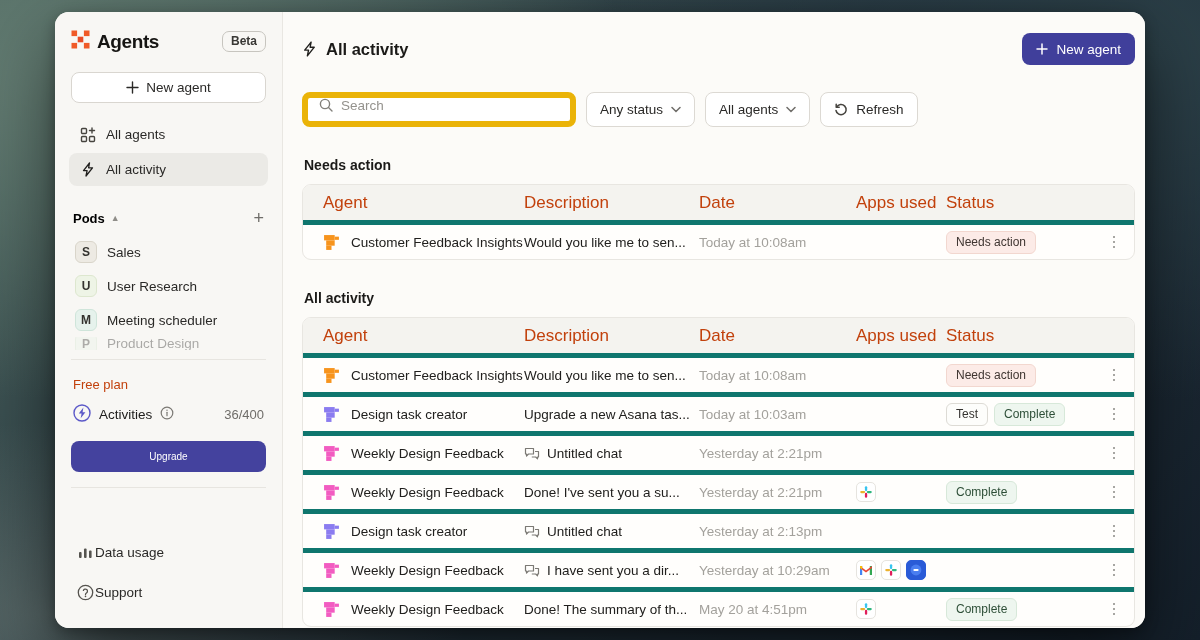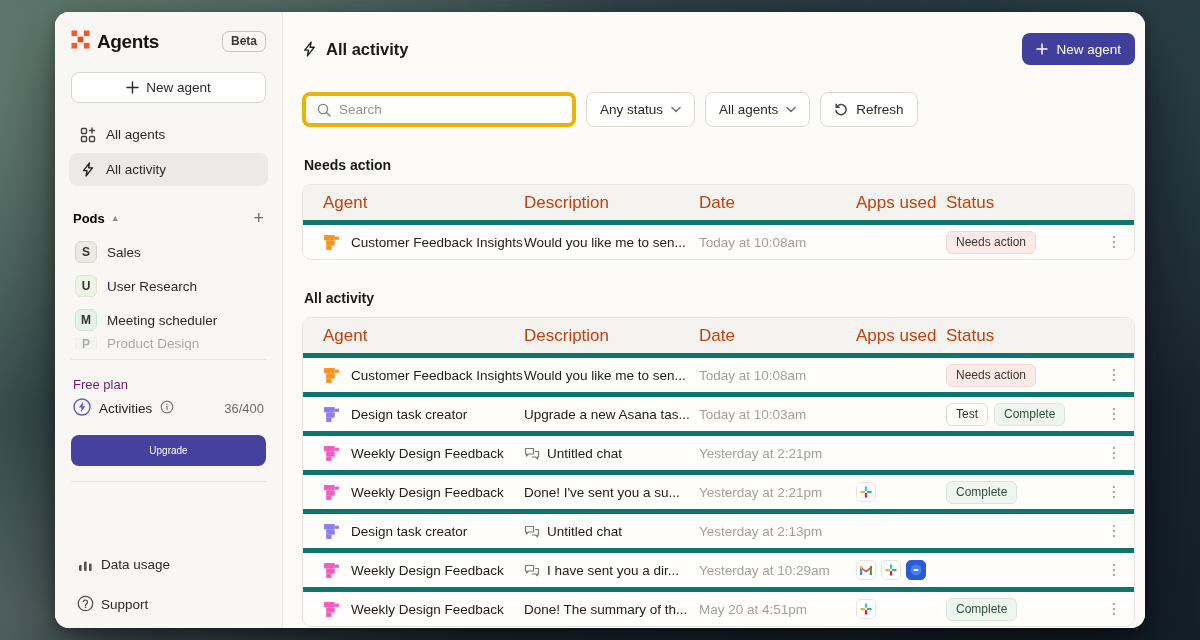--- a/index.html
+++ b/index.html
@@ -36,41 +36,41 @@
   .pods-head { display:flex; align-items:center; margin:22px 4px 8px; }
   .pods-title { font-size:13px; font-weight:700; color:#000000; }
   .pods-caret { margin-left:6px; color:#8f8d88; font-size:9px; }
   .pods-plus { margin-left:auto; color:#6f6d69; font-size:18px; font-weight:400; cursor:pointer; line-height:1; }
   .pod-item { display:flex; align-items:center; gap:10px; height:34px; padding:0 6px;
     font-size:13.5px; color:#2a2927; cursor:pointer; }
   .pod-av { width:22px; height:22px; border-radius:6px; display:flex; align-items:center;
     justify-content:center; font-size:12px; font-weight:600; color:#34332f; border:1px solid; }
   .pod-item.clipped { height:13px; overflow:hidden; opacity:.38; }
   .sb-divider { border:none; border-top:1px solid #e7e5e0; margin:9px 2px; }
-  .plan-label { font-size:13px; color:#701a75; margin:8px 4px 6px; }
+  .plan-label { font-size:13px; color:#c2410c; margin:8px 4px 12px; }
   .activities-row { display:flex; align-items:center; gap:8px; padding:0 4px; font-size:13.5px; }
   .activities-count { margin-left:auto; color:#6f6d69; font-size:13px; }
   .btn-upgrade { display:block; width:calc(100% - 4px); margin:16px 2px 6px; height:31px;
     background:#44429e; color:#fff; border:none; border-radius:8px; font-size:10px;
     font-weight:500; cursor:pointer; font-family:inherit; }
-  .foot-item { display:flex; align-items:flex-end; gap:6px; height:40px; padding:0 6px;
+  .foot-item { display:flex; align-items:center; gap:0; height:40px; padding:0 6px;
     font-size:13.5px; color:#2a2927; cursor:pointer; }
   .foot-item .ic { width:20px; display:flex; justify-content:center; }
   .user-av { width:22px; height:22px; border-radius:6px; background:#3fbf8d; color:#fff;
     font-size:10px; font-weight:700; display:flex; align-items:center; justify-content:center; }
   
   .main { flex:1; padding:21px 10px 0 19px; overflow:hidden; background:#fcfbf8; }
   .main-head { display:flex; align-items:center; }
   .page-title { display:flex; align-items:center; gap:9px; font-size:16.5px; font-weight:700; color:#1b1a18; }
   .btn-primary { margin-left:auto; display:flex; align-items:center; gap:8px; height:32px;
     padding:0 14px; background:#403f9b; color:#fff; border:none; border-radius:8px;
     font-size:13.5px; font-weight:500; cursor:pointer; font-family:inherit; }
   .filter-row { display:flex; gap:10px; margin-top:27px; }
-  .search-box { width:274px; height:35px; background:#fff; border:4px solid #eab308;
-    border-radius:8px; display:flex; align-items:center; padding:0 11px; gap:8px; }
+  .search-box { width:274px; height:35px; background:#fff; border:6px solid #eab308;
+    border-radius:8px; display:flex; align-items:flex-start; padding:0 11px; gap:8px; }
   .search-box input { border:none; outline:none; flex:1; font-size:13.5px; color:#2a2927;
     font-family:inherit; background:transparent; }
   .search-box input::placeholder { color:#94928d; }
   .chip { height:35px; background:#fff; border:1px solid #dcd9d3; border-radius:8px;
     display:flex; align-items:center; gap:8px; padding:0 13px; font-size:13.5px;
     color:#2a2927; cursor:pointer; }
   .section-title { font-size:14px; font-weight:700; color:#1b1a18; margin:30px 2px 11px; }
   .tbl { border:1px solid #e8e6e1; border-radius:9px; background:#fffefc; overflow:hidden; }
   .trow { display:grid; grid-template-columns:201px 175px 157px 90px 1fr 40px;
     align-items:center; padding-left:20px; }

